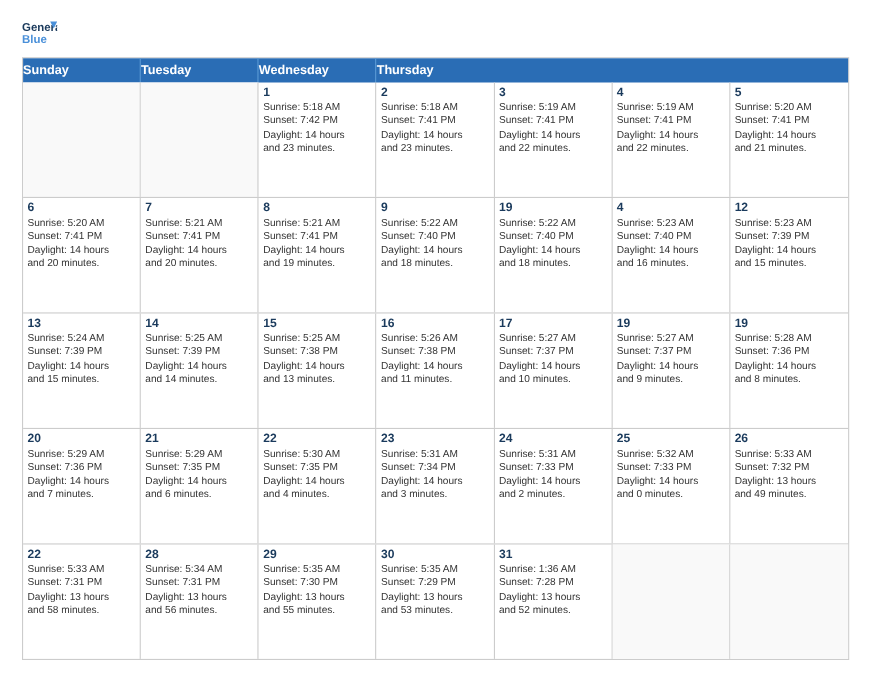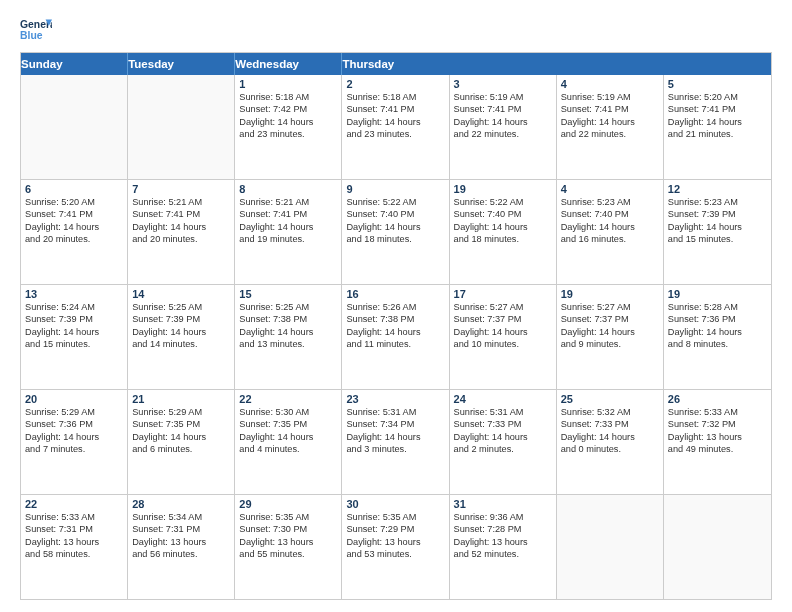--- a/index.html
+++ b/index.html
@@ -342,21 +342,21 @@
           </div>
           <div class="cal-cell">
             <span class="day-num">30</span>
             <span class="cell-line">Sunrise: 5:35 AM</span>
             <span class="cell-line">Sunset: 7:29 PM</span>
             <span class="cell-line">Daylight: 13 hours</span>
             <span class="cell-line">and 53 minutes.</span>
           </div>
           <div class="cal-cell">
             <span class="day-num">31</span>
-            <span class="cell-line">Sunrise: 9:36 AM</span>
+            <span class="cell-line">Sunrise: 1:36 AM</span>
             <span class="cell-line">Sunset: 7:28 PM</span>
             <span class="cell-line">Daylight: 13 hours</span>
             <span class="cell-line">and 52 minutes.</span>
           </div>
           <div class="cal-cell empty"></div>
           <div class="cal-cell empty"></div>
         </div>
       </div>
   </div>
 </div>

